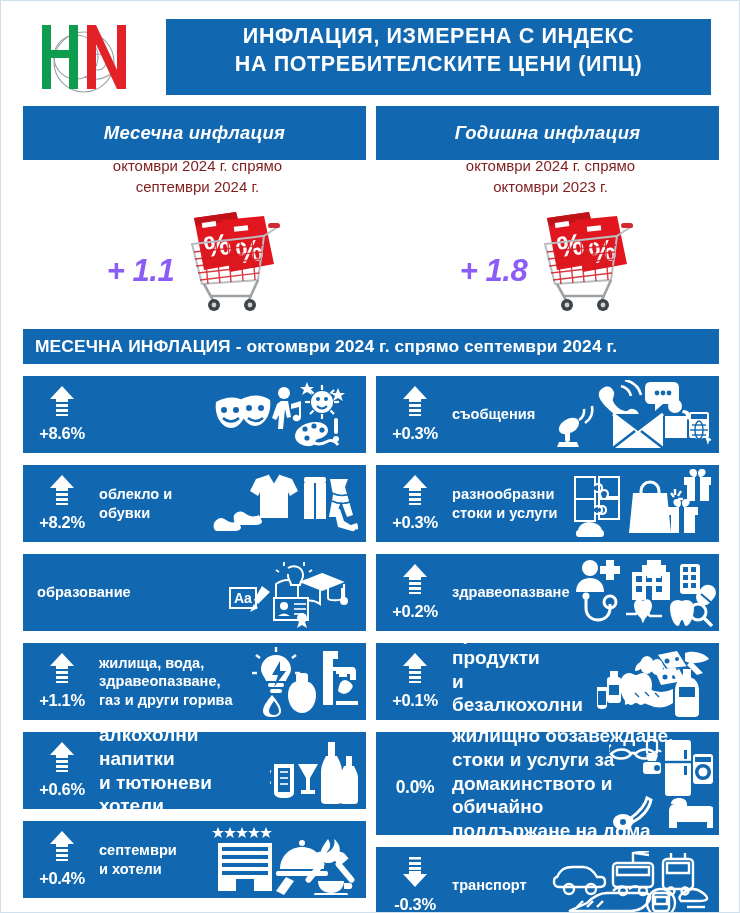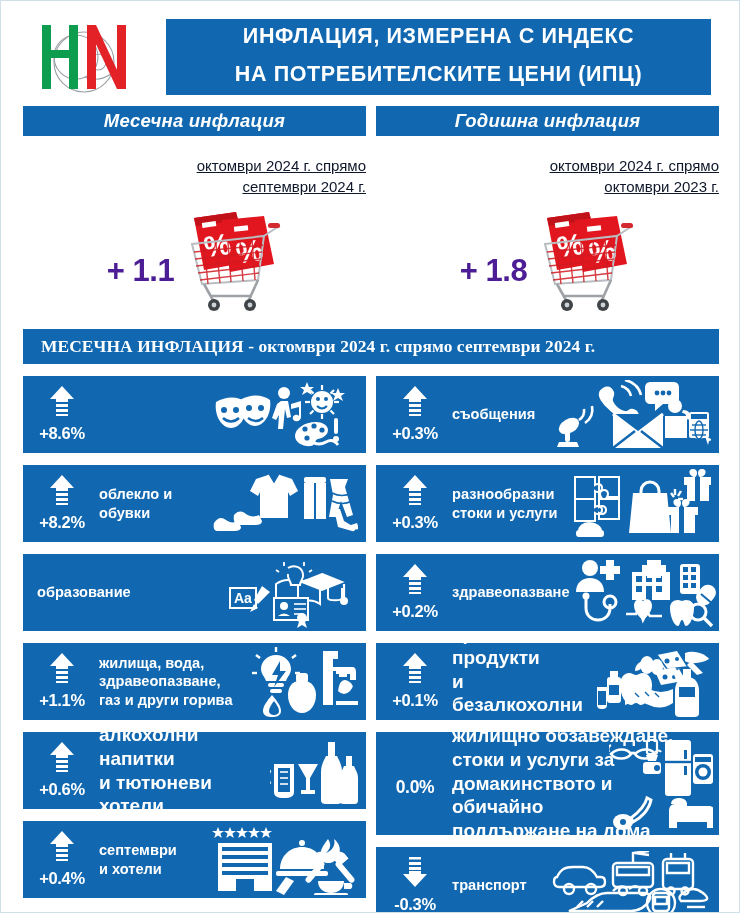--- a/index.html
+++ b/index.html
@@ -33,38 +33,38 @@
   .logo-wrap {
     width: 165px; height: 84px;
     display: flex; align-items: center; justify-content: center;
   }
   .logo-svg { display: block; }
 
   .title-block {
     background: #1168B0;
     width: 545px; height: 76px;
     display: flex; flex-direction: column;
-    align-items: center; justify-content: space-between;
+    align-items: center; justify-content: flex-start;
     padding: 4px 10px 6px;
   }
   .title-block .tl {
     color: #ffffff;
     font-weight: bold;
     font-size: 21.5px;
     letter-spacing: 0.6px;
     line-height: 1.28;
     text-align: center;
     white-space: nowrap;
   }
 
   
   .tabs {
     position: absolute;
     left: 22px; top: 105px;
-    width: 696px; height: 30px;
+    width: 696px; height: 54px;
     display: flex; gap: 10px;
   }
   .tab {
     flex: 1;
     background: #1168B0;
     display: flex; align-items: center; justify-content: center;
     color: #ffffff;
     font-style: italic;
     font-weight: bold;
     font-size: 18.5px;
@@ -78,56 +78,55 @@
     width: 696px; height: 168px;
     display: flex; gap: 10px;
   }
   .panel {
     flex: 1;
     position: relative;
   }
   .panel-caption {
     position: absolute;
     left: 0; right: 0; top: 4px;
-    text-align: right;
-    color: #0f172a;
+    text-align: center;
+    color: #7f1d1d;
     font-size: 15px;
     font-weight: normal;
     line-height: 1.42;
     padding-left: 6px;
-    text-decoration: underline;
   }
   .panel-body {
     position: absolute;
     left: 0; right: 0; top: 48px; bottom: 0;
     display: flex;
     align-items: center;
     justify-content: center;
   }
   .big-value {
-    color: #4c1d95;
+    color: #8b5cf6;
     font-size: 31px;
     font-weight: bold;
     letter-spacing: -0.5px;
     margin-right: -4px;
     margin-top: 23px;
     z-index: 2;
     white-space: nowrap;
+    font-style: italic;
   }
   .cart-svg { display: block; margin-left: -6px; }
 
   
   .section-bar {
     position: absolute;
     left: 22px; top: 328px;
     width: 696px; height: 35px;
     background: #1168B0;
     display: flex; align-items: center;
-    padding-left: 18px;
-    font-family: Liberation Serif, serif;
+    padding-left: 12px;
   }
   .section-bar span {
     color: #ffffff;
     font-weight: bold;
     font-size: 17.4px;
     letter-spacing: 0.1px;
     white-space: nowrap;
   }
 
   

